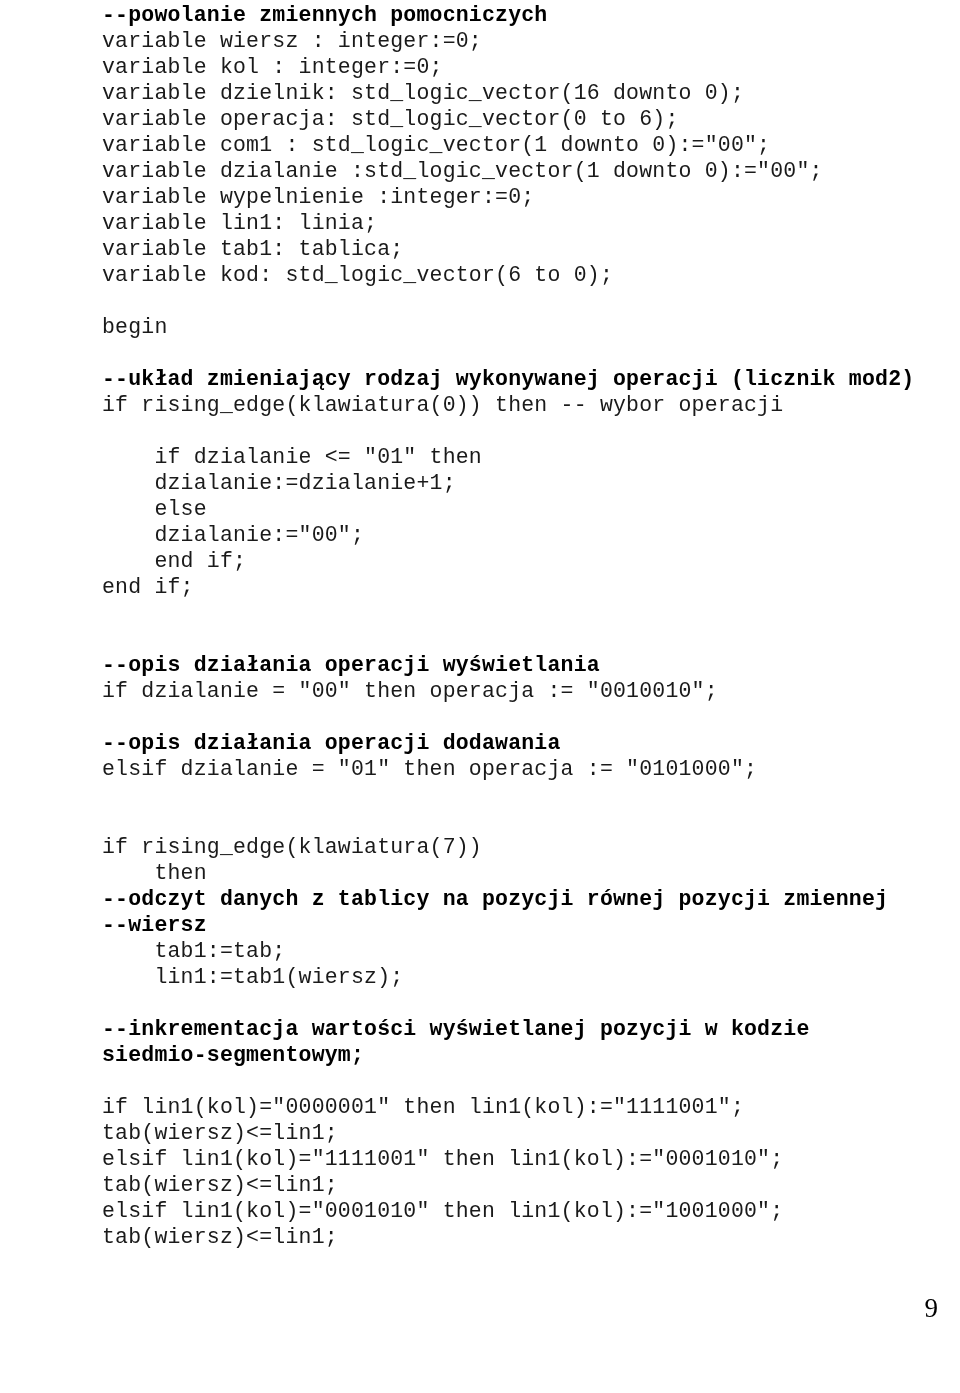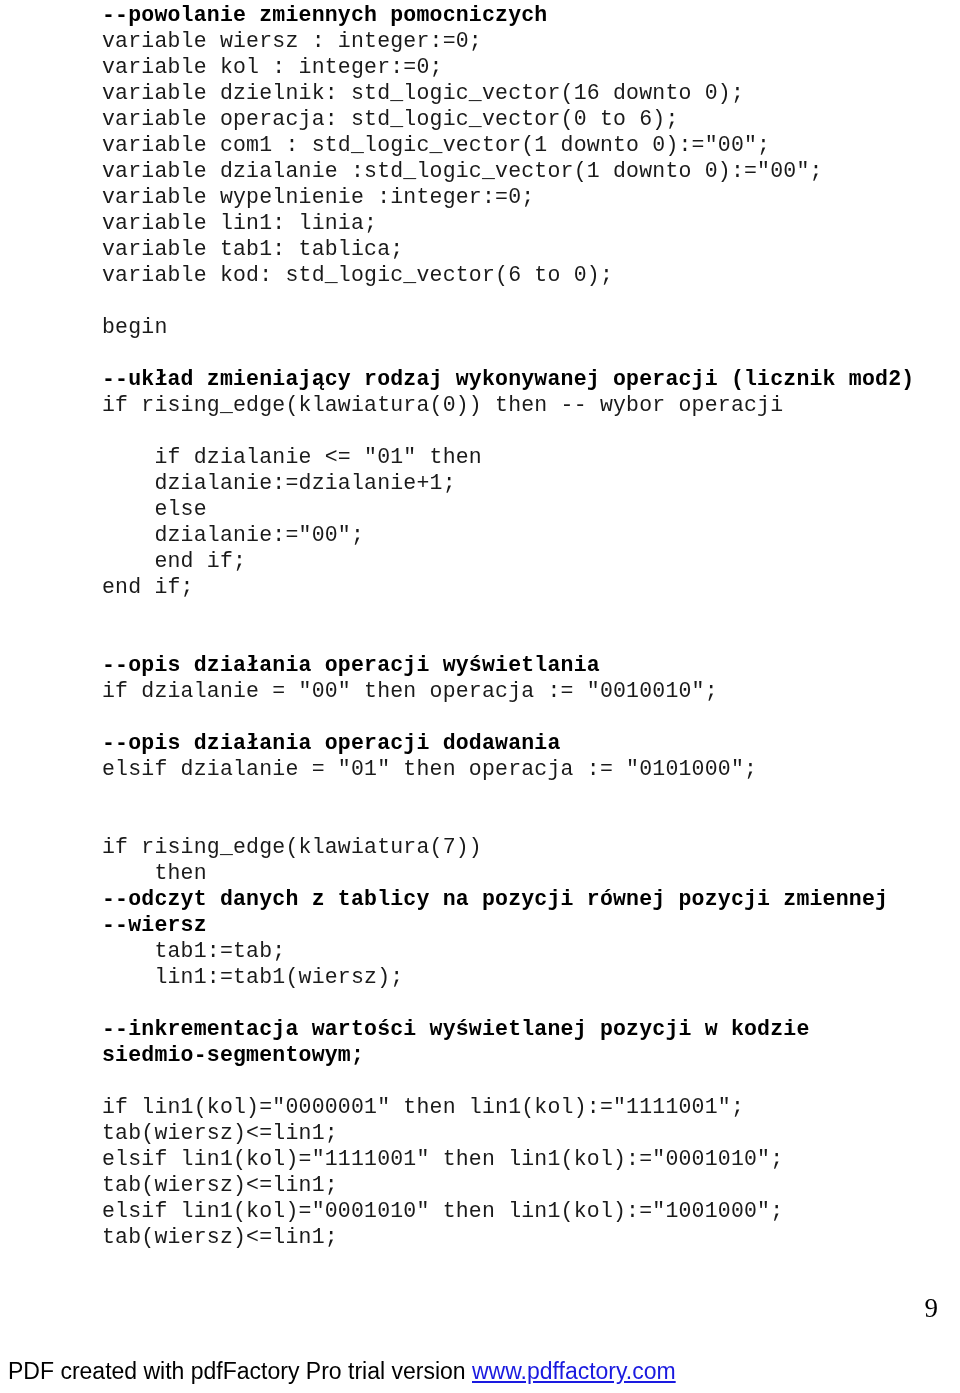--- a/index.html
+++ b/index.html
@@ -124,15 +124,14 @@
       <div class="line">if lin1(kol)="0000001" then lin1(kol):="1111001";</div>
       <div class="line">tab(wiersz)&lt;=lin1;</div>
       <div class="line">elsif lin1(kol)="1111001" then lin1(kol):="0001010";</div>
       <div class="line">tab(wiersz)&lt;=lin1;</div>
       <div class="line">elsif lin1(kol)="0001010" then lin1(kol):="1001000";</div>
       <div class="line">tab(wiersz)&lt;=lin1;</div>
     </div>
 
   <div id="page-number">9</div>
 
-  <div id="footer"><span>PDF created with pdfFactory Pro trial version </span><span class="link">www.pdffactory.com</span></div>
 
 </div>
 
 </body></html>

